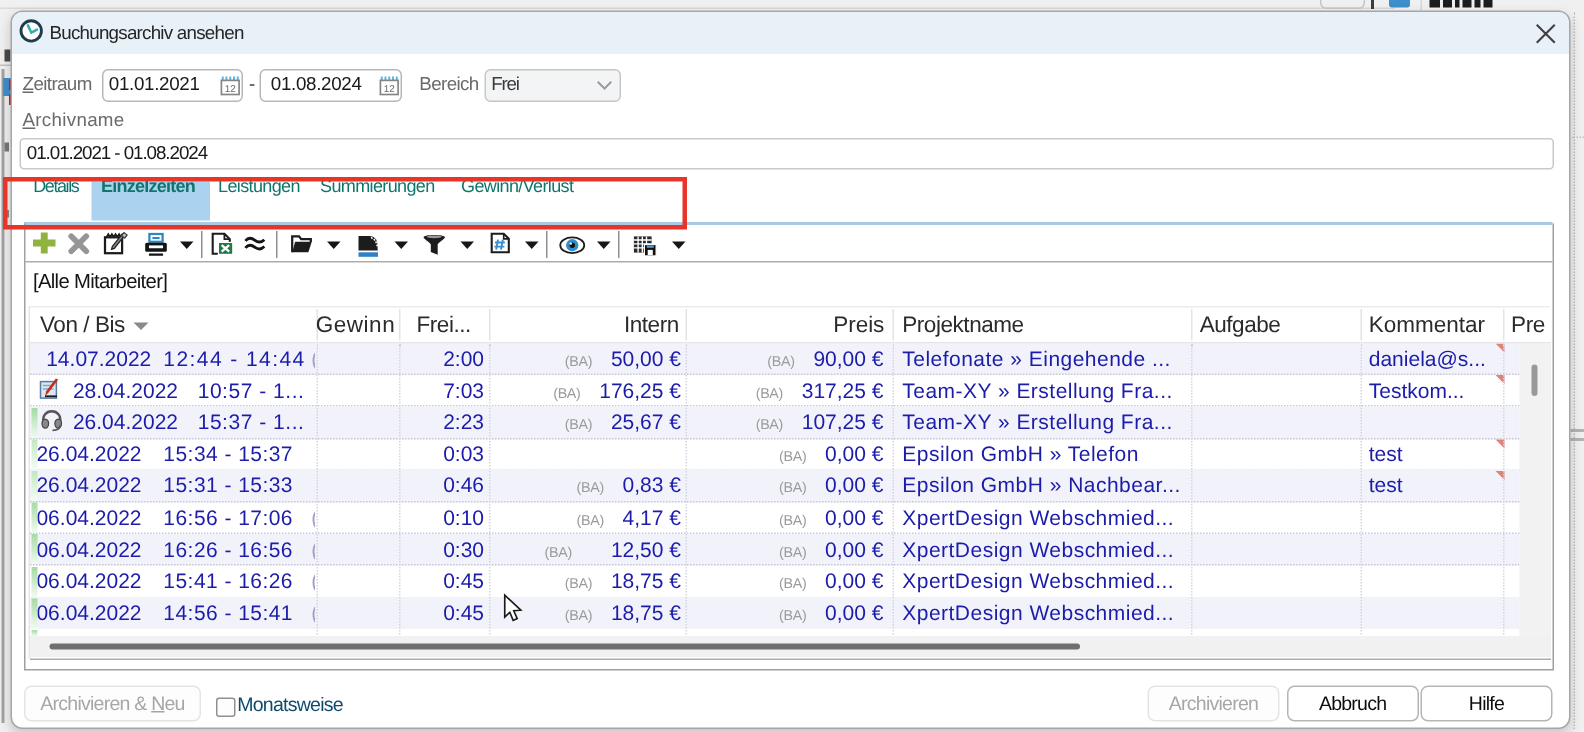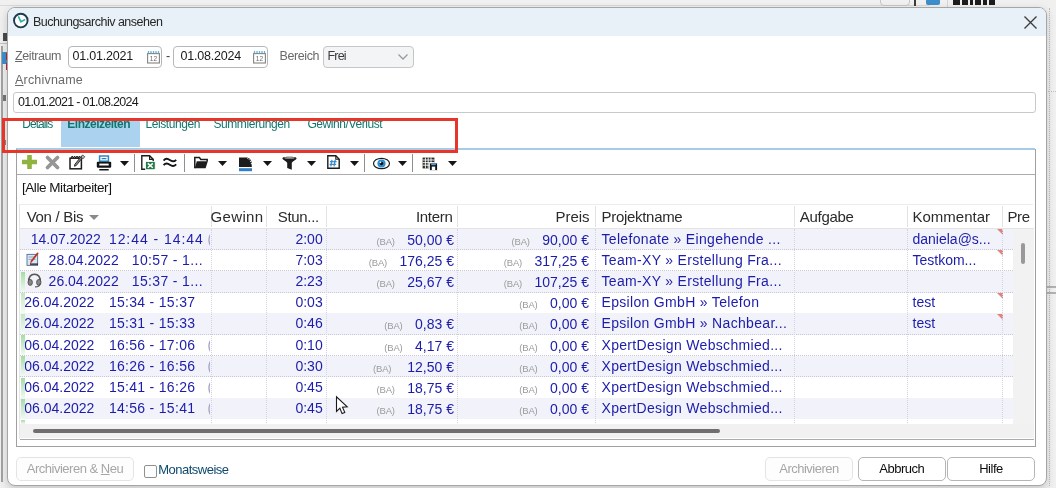--- a/index.html
+++ b/index.html
@@ -203,21 +203,21 @@
 <div class="a hsep" style="left:586.5px"></div>
 <div class="a hsep" style="left:785.5px"></div>
 <div class="a hsep" style="left:899.0px"></div>
 <div class="a hsep" style="left:994.0px"></div>
 <div class="a" style="left:11.5px;top:219.6px;width:1014.5px;height:1px;background:#e4e4e4"></div>
 <div class="a hdr" style="left:18.7px">Von / Bis</div>
 <svg style="left:81px;top:207px" width="10" height="5" viewBox="0 0 10 5">
       <path d="M0,0 h10 l-5,5 z" fill="#8a8a8a"></path>
     </svg>
 <div class="a hdr" style="left:202.5px;width:49px;text-align:right;letter-spacing:.35px">Gewinn</div>
-<div class="a hdr" style="left:269.7px">Stun...</div>
+<div class="a hdr" style="left:269.7px">Frei...</div>
 <div class="a hdr" style="left:317.5px;width:127px;text-align:right">Intern</div>
 <div class="a hdr" style="left:448.5px;width:133px;text-align:right;letter-spacing:-.05px">Preis</div>
 <div class="a hdr" style="left:593.5px">Projektname</div>
 <div class="a hdr" style="left:791.8px">Aufgabe</div>
 <div class="a hdr" style="left:904.5px;letter-spacing:0">Kommentar</div>
 <div class="a hdr" style="left:999.4px">Pre</div>
 <div class="a row alt" style="top:220.5px">
 <span class="d" style="left:11.3px">14.07.2022</span>
 <span class="d tm tm1" style="left:89.4px">12:44 - 14:44</span>
 <span class="d" style="left:188px;width:2.6px;overflow:hidden;color:#a0a0c0">(</span>
@@ -288,21 +288,21 @@
 <div class="cell" style="left:306px;width:128.5px"><span class="ba">(BA)</span><span class="mon" style="margin-left:12.5px">4,17 €</span></div>
 <div class="cell" style="left:437px;width:132.5px"><span class="ba">(BA)</span><span class="mon" style="margin-left:12.5px">0,00 €</span></div>
 <div class="d pj" style="left:582px">XpertDesign Webschmied...</div>
 </div>
 <div class="a gbar g1" style="top:327.1px;height:20px"></div>
 <div class="a row alt" style="top:347.7px">
 <span class="d" style="left:4.8px">06.04.2022</span>
 <span class="d tm" style="left:89.4px">16:26 - 16:56</span>
 <span class="d" style="left:188px;width:2.6px;overflow:hidden;color:#a0a0c0">(</span>
 <div class="cell mon" style="left:246px;width:57.2px">0:30</div>
-<div class="cell" style="left:306px;width:128.5px"><span class="ba">(BA)</span><span class="mon" style="margin-left:16px">12,50 €</span></div>
+<div class="cell" style="left:306px;width:128.5px"><span class="ba">(BA)</span><span class="mon" style="margin-left:26px">12,50 €</span></div>
 <div class="cell" style="left:437px;width:132.5px"><span class="ba">(BA)</span><span class="mon" style="margin-left:12.5px">0,00 €</span></div>
 <div class="d pj" style="left:582px">XpertDesign Webschmied...</div>
 </div>
 <div class="a gbar g1" style="top:348.3px;height:20px"></div>
 <div class="a row" style="top:368.9px">
 <span class="d" style="left:4.8px">06.04.2022</span>
 <span class="d tm" style="left:89.4px">15:41 - 16:26</span>
 <span class="d" style="left:188px;width:2.6px;overflow:hidden;color:#a0a0c0">(</span>
 <div class="cell mon" style="left:246px;width:57.2px">0:45</div>
 <div class="cell" style="left:306px;width:128.5px"><span class="ba">(BA)</span><span class="mon" style="margin-left:12.5px">18,75 €</span></div>

